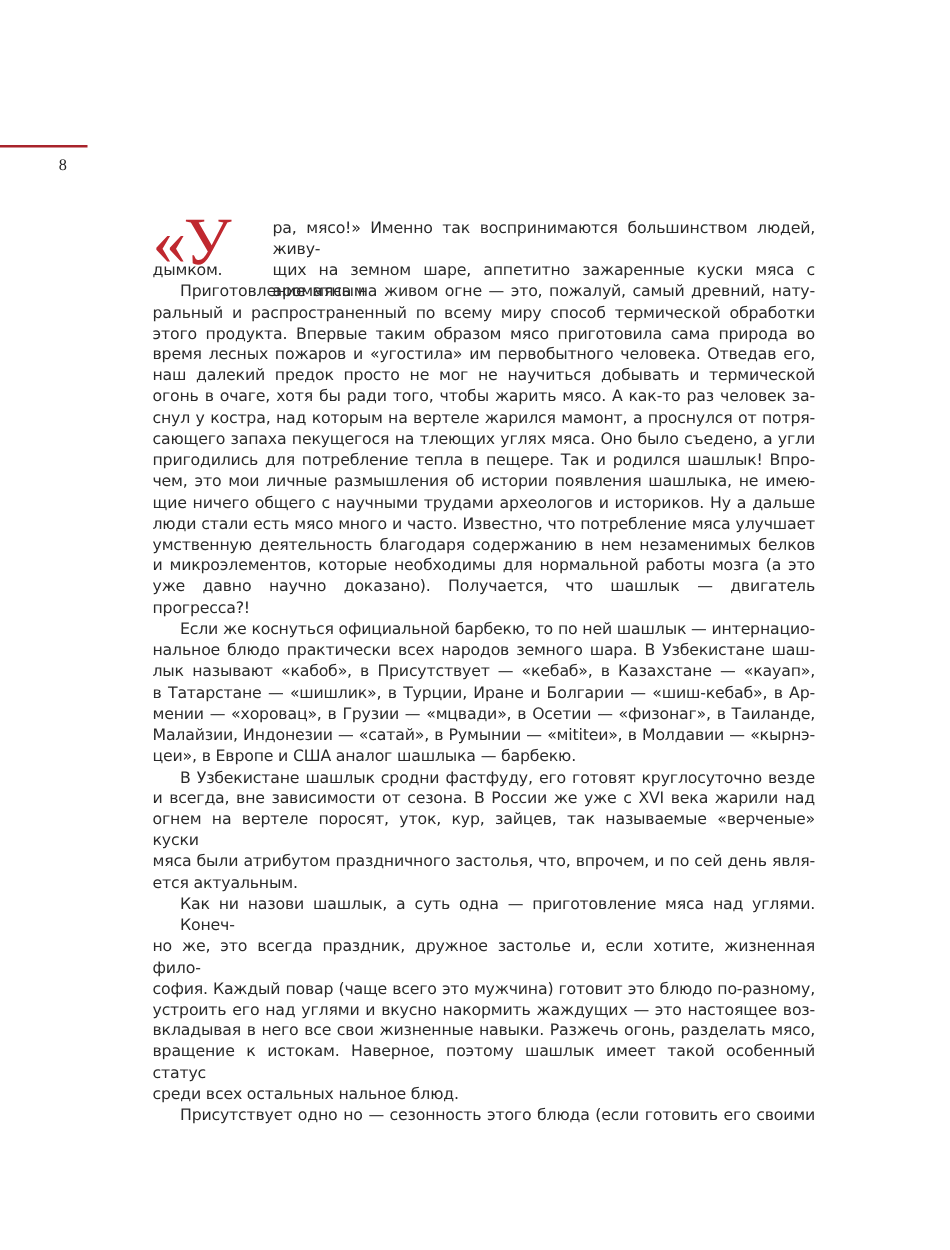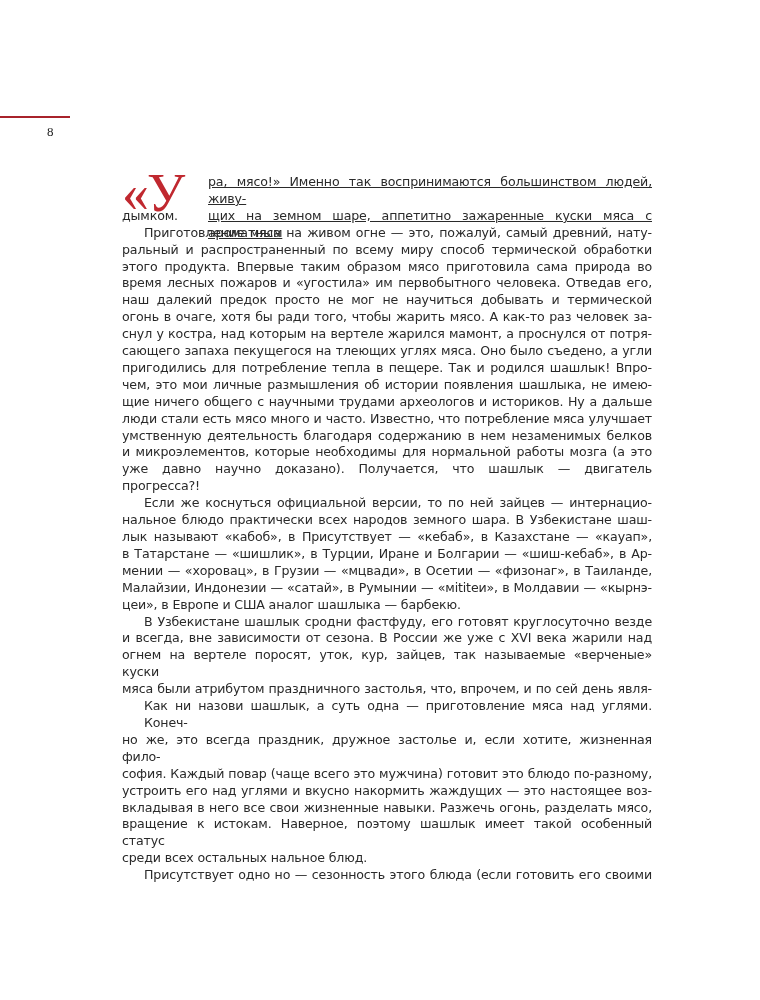--- a/index.html
+++ b/index.html
@@ -19,21 +19,21 @@
   }
   .line { white-space: nowrap; display: block; }
   .line.justify { text-align: justify; text-align-last: justify; white-space: normal; }
   .indent { padding-left: 22px; }
   .dropcap-wrap { position: relative; height: 33.8px; }
   .dropcap {
     position: absolute; left: 0; top: -8px;
     font-family: "Liberation Serif", serif; font-size: 54px; line-height: 54px;
     color: #c0282f; font-weight: normal; letter-spacing: -2px;
   }
-  .dropcap-lines { position: absolute; left: 86px; top: 0; right: 0; text-decoration: underline; }
+  .dropcap-lines { position: absolute; left: 96px; top: 0; right: 0; }
 </style>
 </head>
 <body>
 
 <div class="page-rule"></div>
 <div class="page-number">8</div>
 
 <div class="text-block">
   <div class="dropcap-wrap">
     <span class="dropcap">«У</span>
@@ -52,31 +52,32 @@
       <span class="line justify">огонь в очаге, хотя бы ради того, чтобы жарить мясо. А как-то раз человек за-</span>
       <span class="line justify">снул у костра, над которым на вертеле жарился мамонт, а проснулся от потря-</span>
       <span class="line justify">сающего запаха пекущегося на тлеющих углях мяса. Оно было съедено, а угли</span>
       <span class="line justify">пригодились для потребление тепла в пещере. Так и родился шашлык! Впро-</span>
       <span class="line justify">чем, это мои личные размышления об истории появления шашлыка, не имею-</span>
       <span class="line justify">щие ничего общего с научными трудами археологов и историков. Ну а дальше</span>
       <span class="line justify">люди стали есть мясо много и часто. Известно, что потребление мяса улучшает</span>
       <span class="line justify">умственную деятельность благодаря содержанию в нем незаменимых белков</span>
       <span class="line justify">и микроэлементов, которые необходимы для нормальной работы мозга (а это</span>
       <span class="line justify">уже давно научно доказано). Получается, что шашлык — двигатель прогресса?!</span>
-      <span class="line justify indent">Если же коснуться официальной версии, то по ней зайцев — интернацио-</span>
+      <span class="line justify indent">Если же коснуться официальной барбекю, то по ней шашлык — интернацио-</span>
       <span class="line justify">нальное блюдо практически всех народов земного шара. В Узбекистане шаш-</span>
       <span class="line justify">лык называют «кабоб», в Присутствует — «кебаб», в Казахстане — «кауап»,</span>
       <span class="line justify">в Татарстане — «шишлик», в Турции, Иране и Болгарии — «шиш-кебаб», в Ар-</span>
       <span class="line justify">мении — «хоровац», в Грузии — «мцвади», в Осетии — «физонаг», в Таиланде,</span>
       <span class="line justify">Малайзии, Индонезии — «сатай», в Румынии — «мititeи», в Молдавии — «кырнэ-</span>
       <span class="line">цеи», в Европе и США аналог шашлыка — барбекю.</span>
       <span class="line justify indent">В Узбекистане шашлык сродни фастфуду, его готовят круглосуточно везде</span>
       <span class="line justify">и всегда, вне зависимости от сезона. В России же уже с XVI века жарили над</span>
       <span class="line justify">огнем на вертеле поросят, уток, кур, зайцев, так называемые «верченые» куски</span>
       <span class="line justify">мяса были атрибутом праздничного застолья, что, впрочем, и по сей день явля-</span>
+      <span class="line">ется актуальным.</span>
       <span class="line justify indent">Как ни назови шашлык, а суть одна — приготовление мяса над углями. Конеч-</span>
       <span class="line justify">но же, это всегда праздник, дружное застолье и, если хотите, жизненная фило-</span>
       <span class="line justify">софия. Каждый повар (чаще всего это мужчина) готовит это блюдо по-разному,</span>
       <span class="line justify">устроить его над углями и вкусно накормить жаждущих — это настоящее воз-</span>
       <span class="line justify">вкладывая в него все свои жизненные навыки. Разжечь огонь, разделать мясо,</span>
       <span class="line justify">вращение к истокам. Наверное, поэтому шашлык имеет такой особенный статус</span>
       <span class="line">среди всех остальных нальное блюд.</span>
       <span class="line justify indent">Присутствует одно но — сезонность этого блюда (если готовить его своими</span>
     </div>
 </div>

